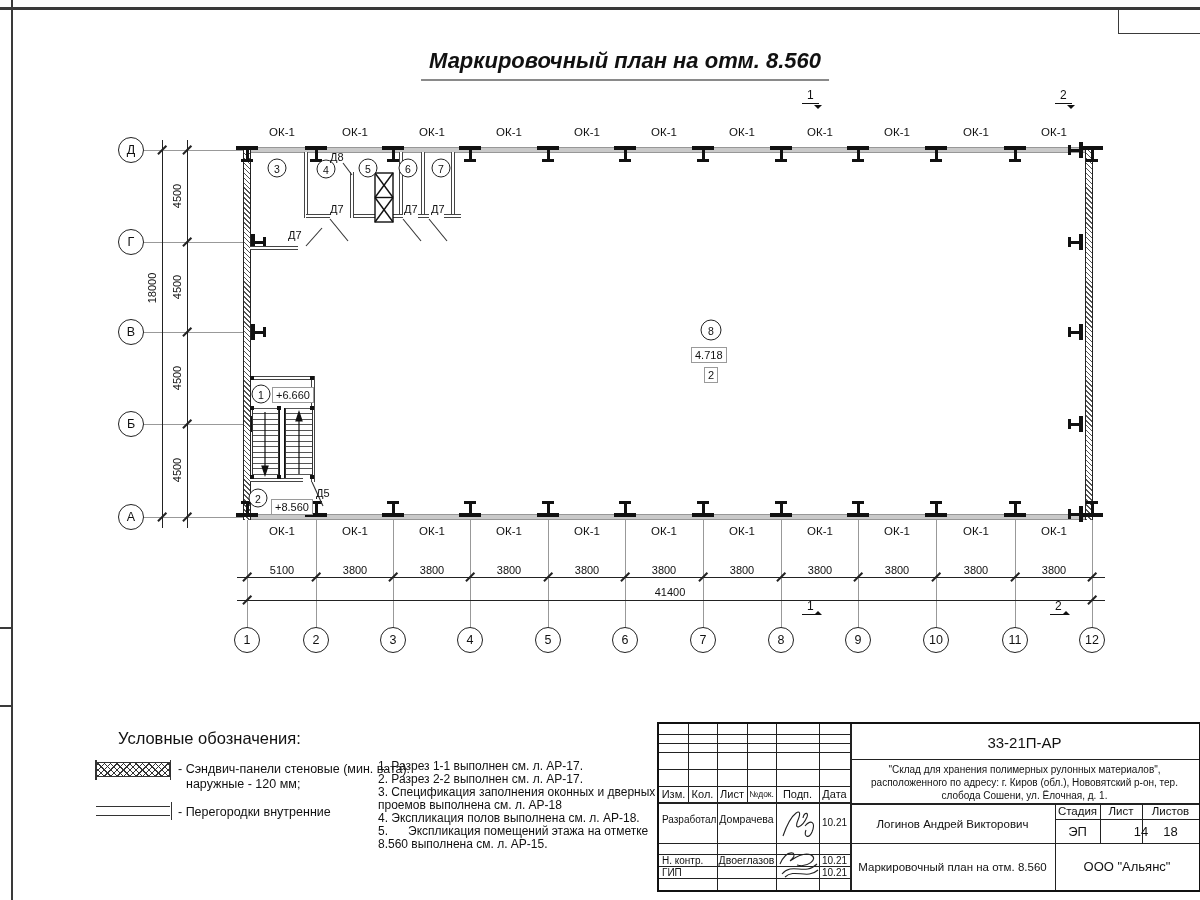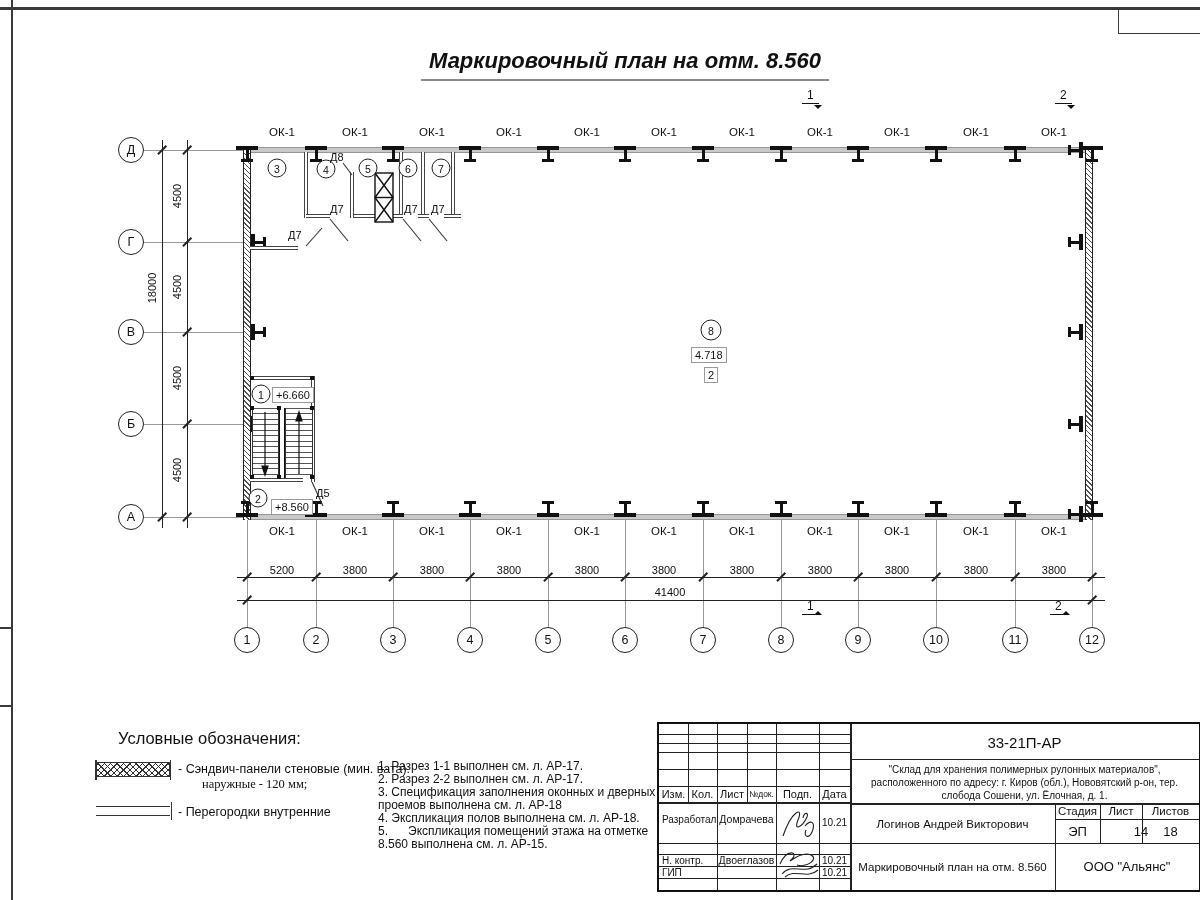--- a/index.html
+++ b/index.html
@@ -386,21 +386,21 @@
 
 <div class="tick" style="left:181px;top:149px;"></div>
 <div class="tick" style="left:181px;top:241px;"></div>
 <div class="tick" style="left:181px;top:331px;"></div>
 <div class="tick" style="left:181px;top:423px;"></div>
 <div class="tick" style="left:181px;top:516px;"></div>
 
 <div class="tick" style="left:156px;top:149px;"></div>
 <div class="tick" style="left:156px;top:516px;"></div>
 
-<div class="lbl ctr" style="left:282px;top:564px;">5200</div>
+<div class="lbl ctr" style="left:282px;top:564px;">5100</div>
 <div class="lbl ctr" style="left:355px;top:564px;">3800</div>
 <div class="lbl ctr" style="left:432px;top:564px;">3800</div>
 <div class="lbl ctr" style="left:509px;top:564px;">3800</div>
 <div class="lbl ctr" style="left:587px;top:564px;">3800</div>
 <div class="lbl ctr" style="left:664px;top:564px;">3800</div>
 <div class="lbl ctr" style="left:742px;top:564px;">3800</div>
 <div class="lbl ctr" style="left:820px;top:564px;">3800</div>
 <div class="lbl ctr" style="left:897px;top:564px;">3800</div>
 <div class="lbl ctr" style="left:976px;top:564px;">3800</div>
 <div class="lbl ctr" style="left:1054px;top:564px;">3800</div>
@@ -430,21 +430,21 @@
 <div class="circ axc" style="left:131px;top:332px;">В</div>
 <div class="circ axc" style="left:131px;top:424px;">Б</div>
 <div class="circ axc" style="left:131px;top:517px;">А</div>
 
 <div class="legend-title" style="left:118px;top:729px;">Условные обозначения:</div>
 <div class="hsym" style="left:96px;top:762px;width:74px;">
   <div class="cap" style="left:-2px;top:-3px;height:20px;"></div>
   <div class="cap" style="right:-2px;top:-3px;height:20px;"></div>
 </div>
 <div class="legtxt" style="left:178px;top:762px;">- Сэндвич-панели стеновые (мин. вата):</div>
-<div class="legtxt" style="left:202px;top:777px;font-family:Liberation Serif, serif;">наружные - 120 мм;</div>
+<div class="legtxt" style="left:186px;top:777px;">наружные - 120 мм;</div>
 <div class="psym" style="left:96px;top:806px;width:74px;">
   <div class="cap" style="right:-2px;top:-5px;height:18px;"></div>
 </div>
 <div class="legtxt" style="left:178px;top:805px;">- Перегородки внутренние</div>
 
 <div class="note" style="left:378px;top:760px;">1. Разрез 1-1 выполнен см. л. АР-17.</div>
 <div class="note" style="left:378px;top:773px;">2. Разрез 2-2 выполнен см. л. АР-17.</div>
 <div class="note" style="left:378px;top:786px;">3. Спецификация заполнения оконных и дверных</div>
 <div class="note" style="left:378px;top:799px;">проемов выполнена см. л. АР-18</div>
 <div class="note" style="left:378px;top:812px;">4. Экспликация полов выполнена см. л. АР-18.</div>

